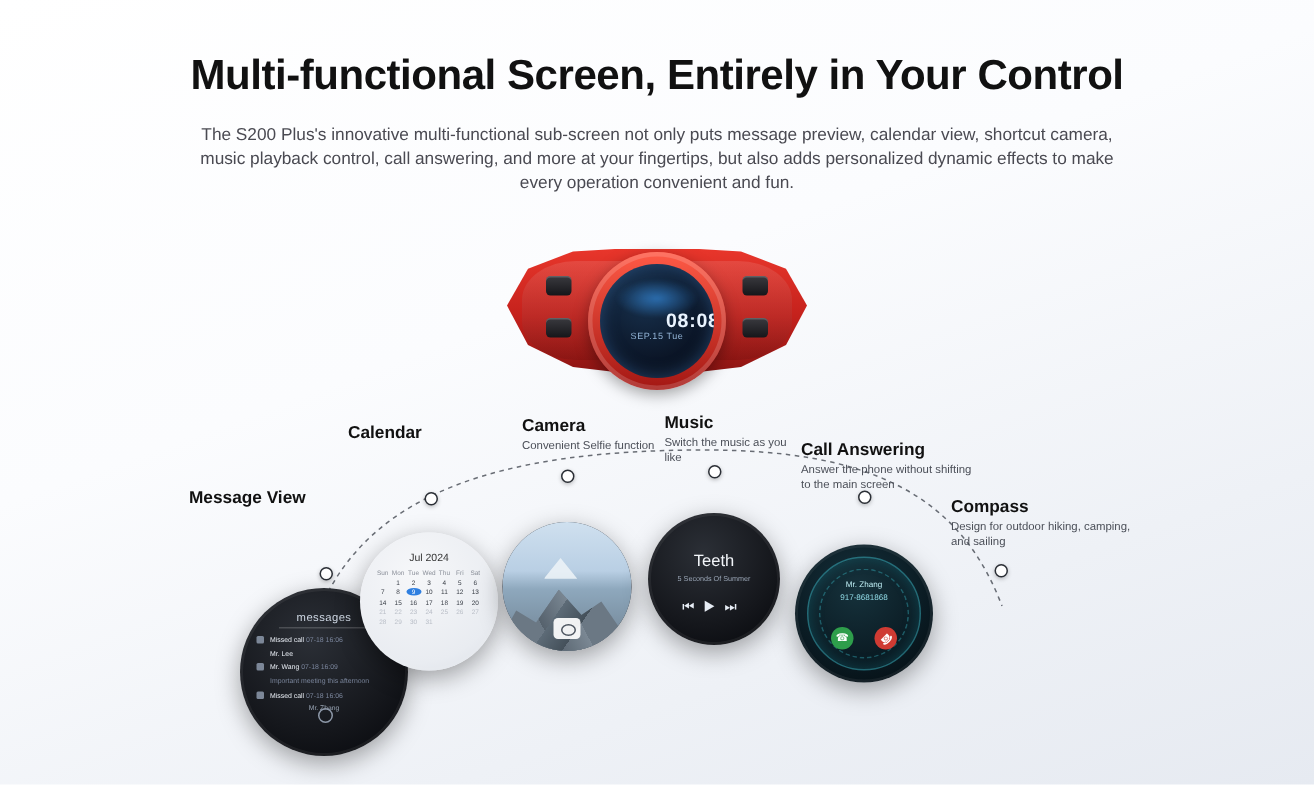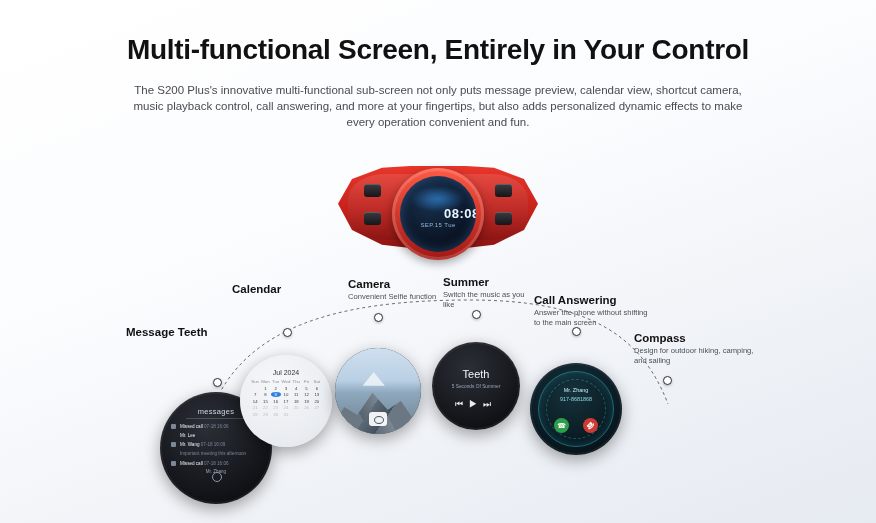--- a/index.html
+++ b/index.html
@@ -349,31 +349,31 @@
   </svg>
 
   <div class="node" style="left:213px;top:378px;"></div>
   <div class="node" style="left:283px;top:328px;"></div>
   <div class="node" style="left:374px;top:313px;"></div>
   <div class="node" style="left:472px;top:310px;"></div>
   <div class="node" style="left:572px;top:327px;"></div>
   <div class="node" style="left:663px;top:376px;"></div>
 
   <div class="label" id="label-message">
-    <div class="h">Message Teeth</div>
+    <div class="h">Message View</div>
   </div>
   <div class="label" id="label-calendar">
     <div class="h">Calendar</div>
   </div>
   <div class="label" id="label-camera">
     <div class="h">Camera</div>
     <div class="d">Convenient Selfie function</div>
   </div>
   <div class="label" id="label-music">
-    <div class="h">Summer</div>
+    <div class="h">Music</div>
     <div class="d">Switch the music as you like</div>
   </div>
   <div class="label" id="label-call">
     <div class="h">Call Answering</div>
     <div class="d">Answer the phone without shifting to the main screen</div>
   </div>
   <div class="label" id="label-compass">
     <div class="h">Compass</div>
     <div class="d">Design for outdoor hiking, camping, and sailing</div>
   </div>

